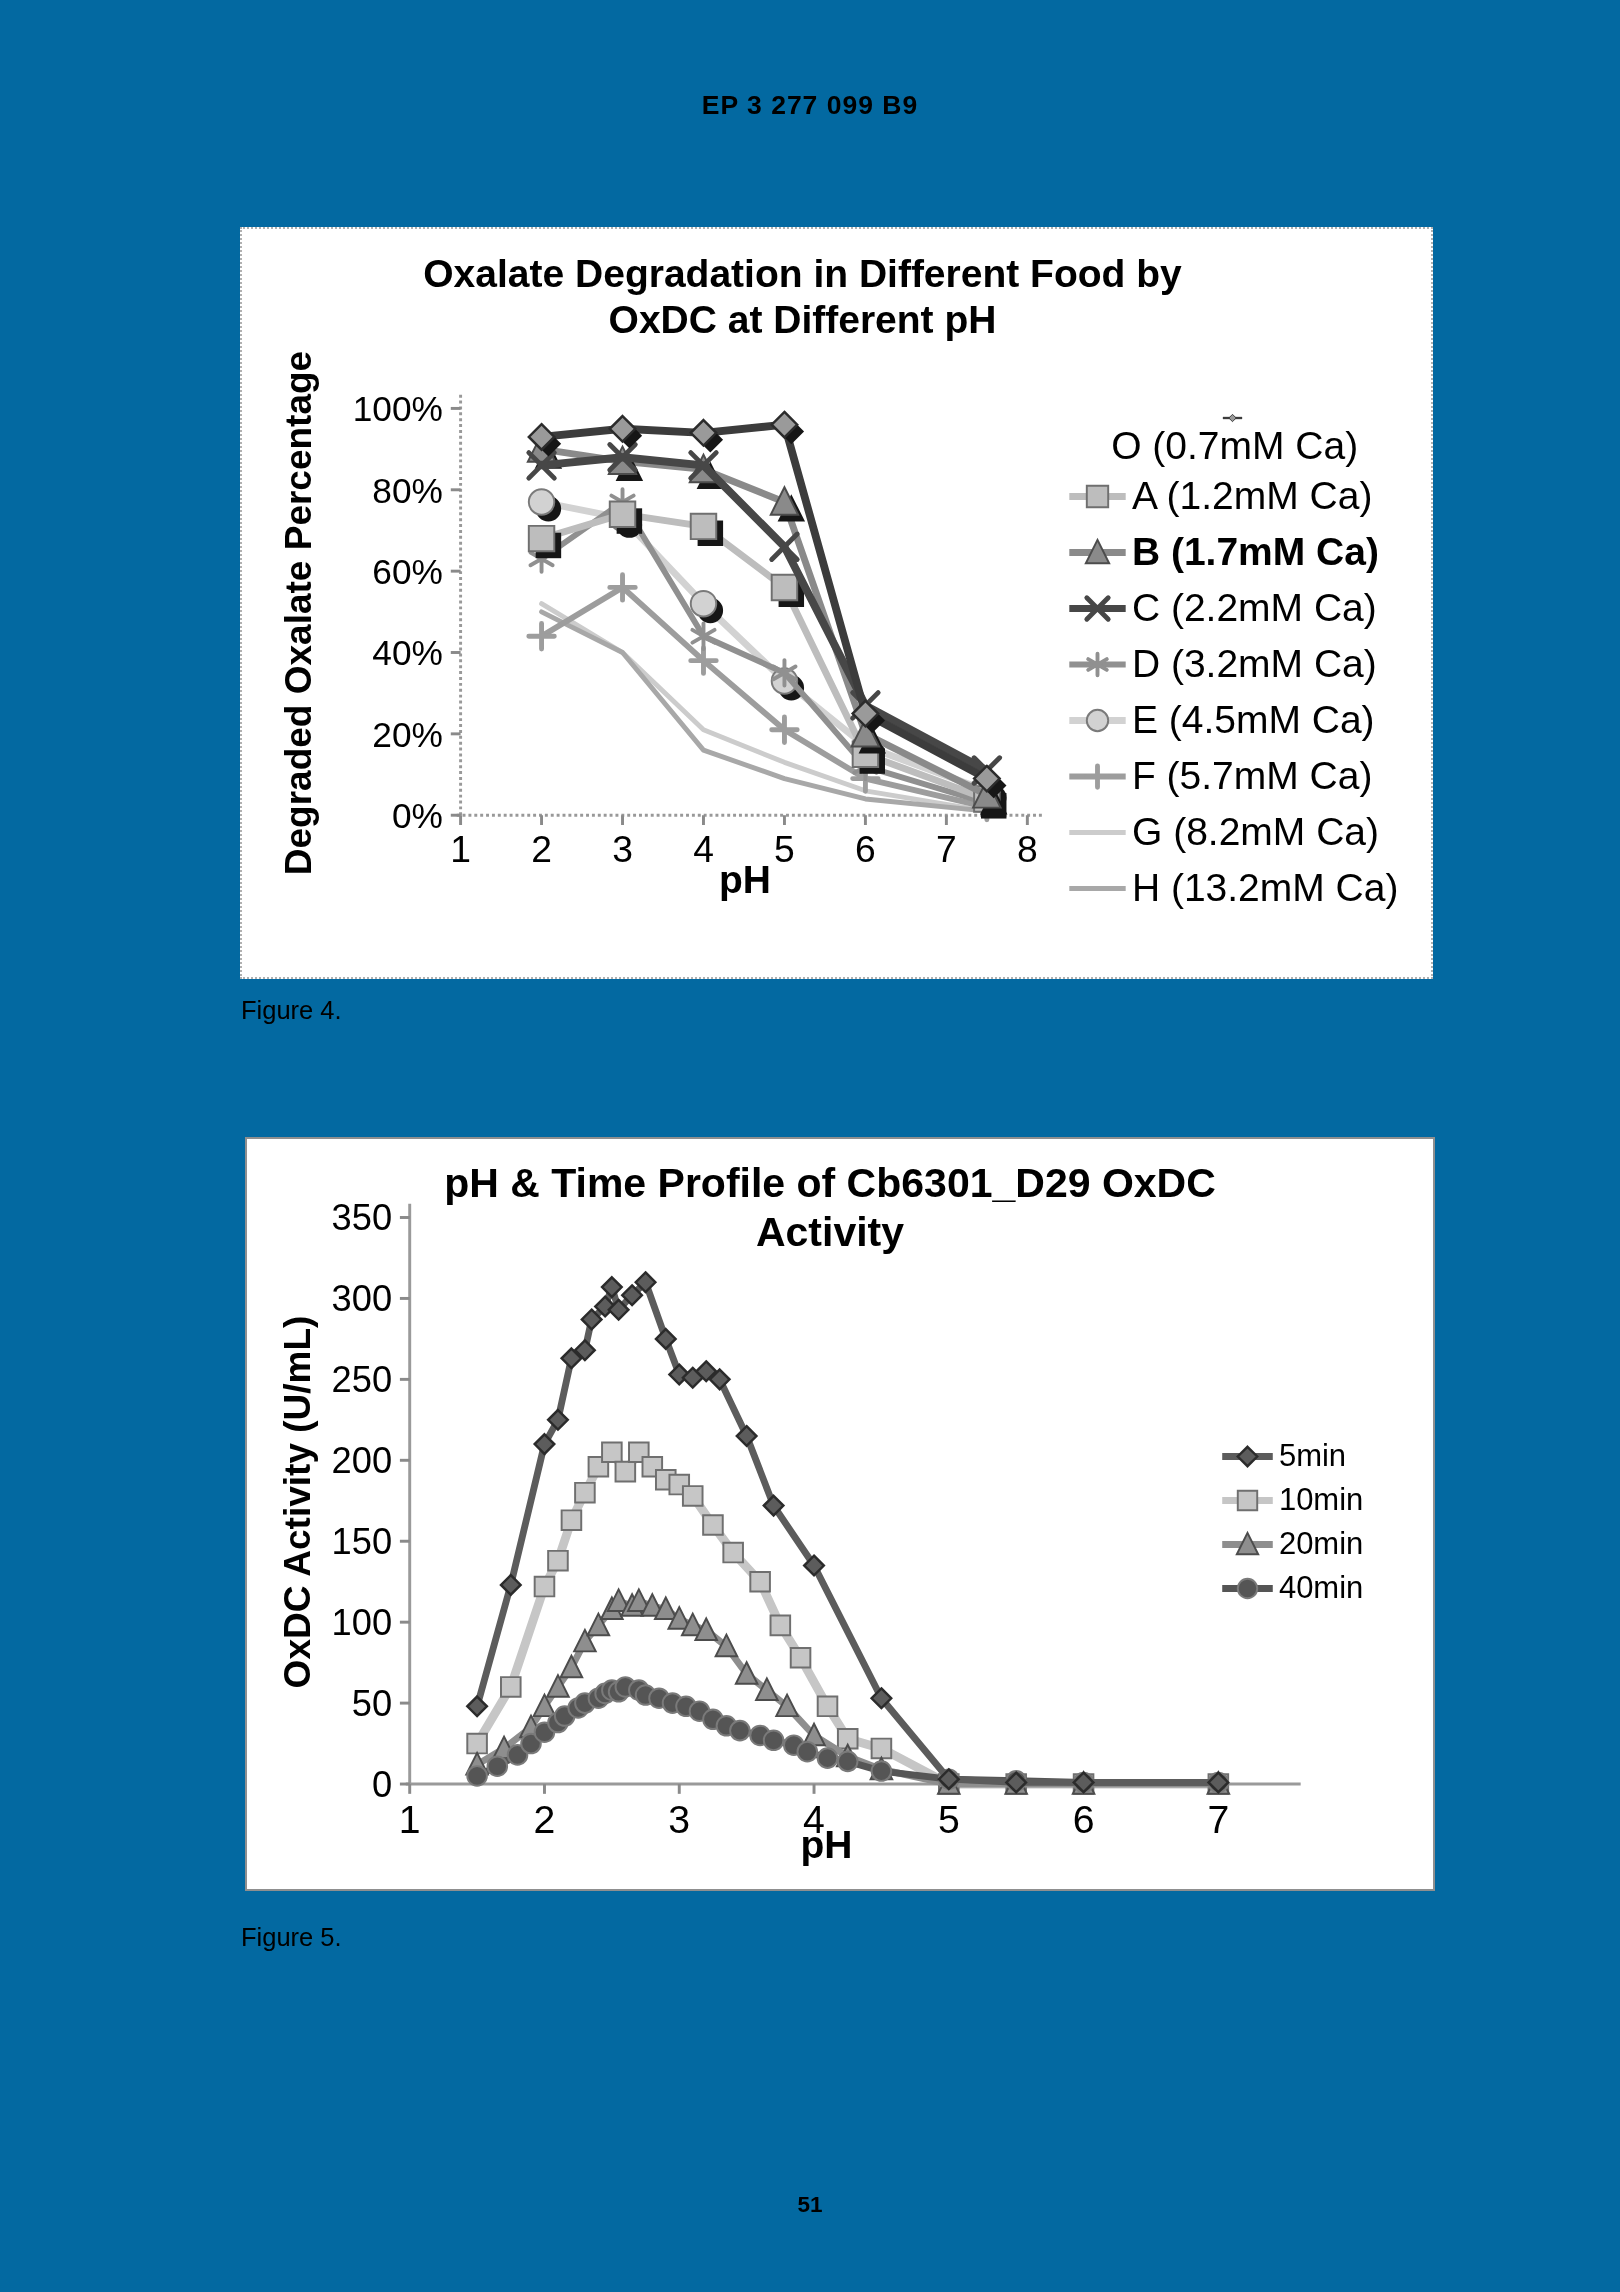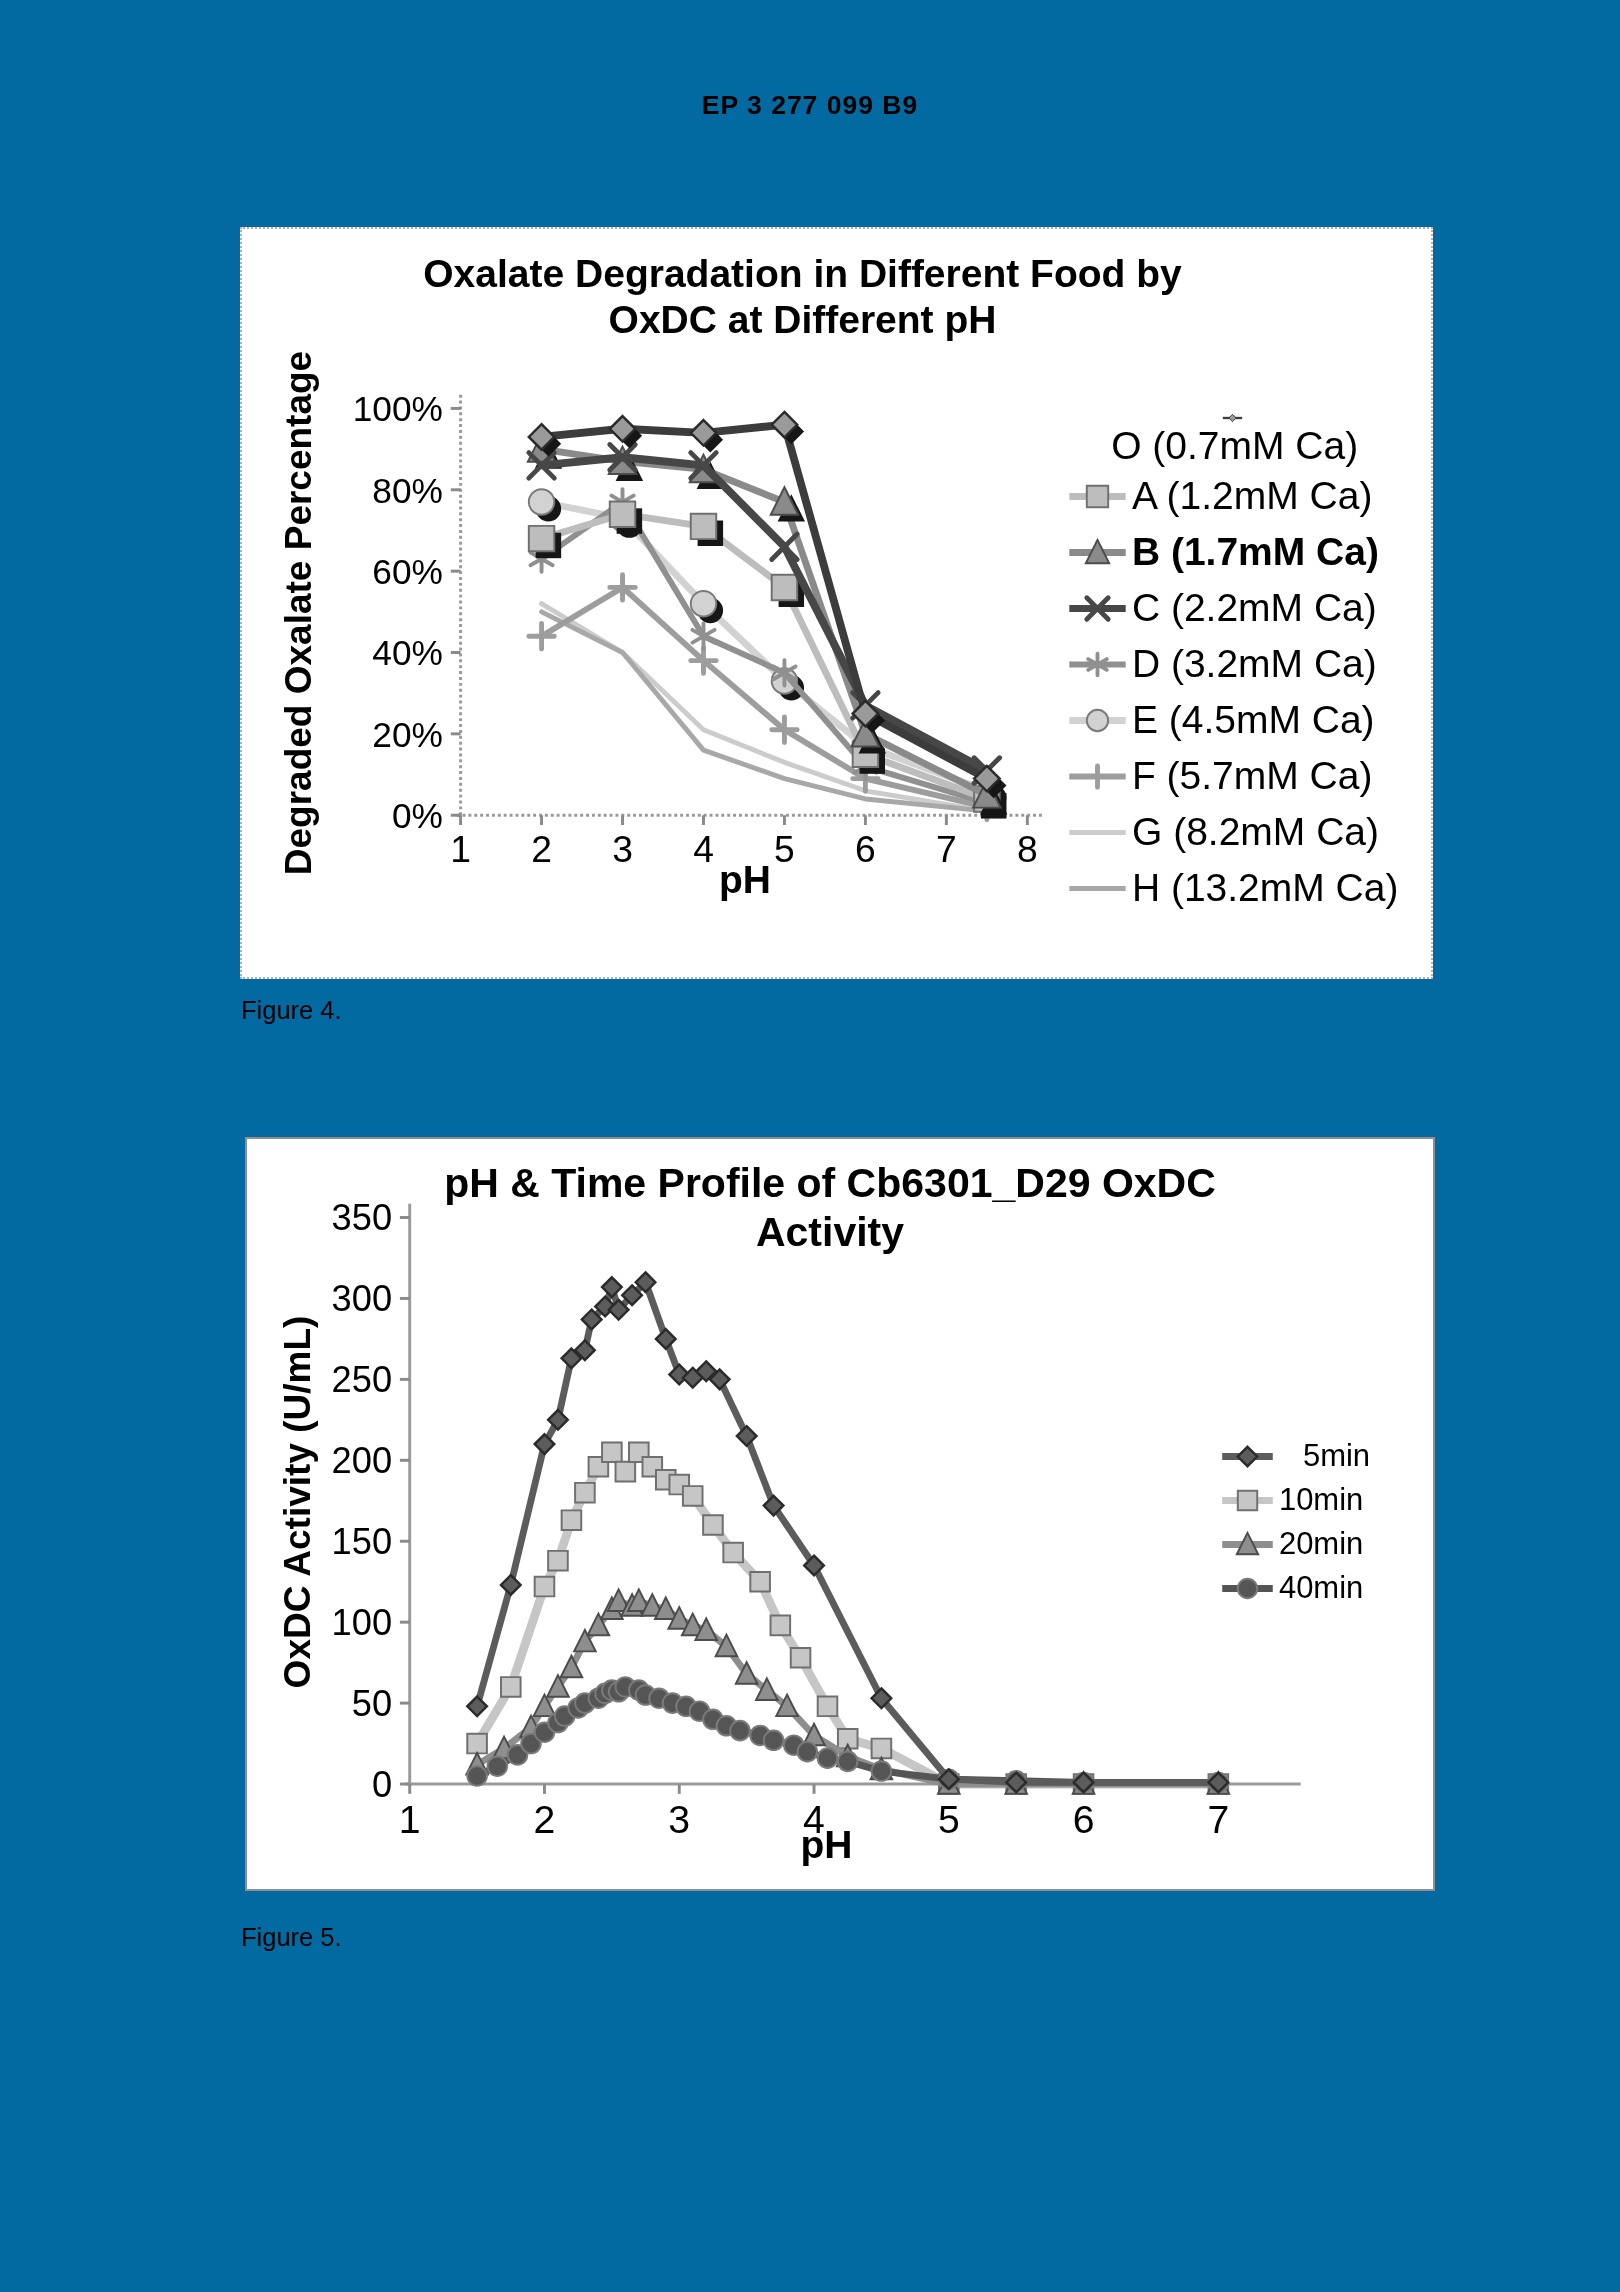--- a/index.html
+++ b/index.html
@@ -386,21 +386,21 @@
           <path d="M991 646.3485714285714L1001 656.3485714285714L991 666.3485714285714L981 656.3485714285714Z" fill="#5c5c5c" stroke="#2b2b2b" stroke-width="2.5"></path>
         </g>
       </svg>
     <div class="ctitle" style="left:78px;right:98px;top:19.6px;font-size:41px;">
       <div>pH &amp; Time Profile of Cb6301_D29 OxDC</div>
       <div>Activity</div>
     </div>
     <div class="ylab" style="left:51px;top:363px;font-size:37px;">OxDC Activity (U/mL)</div>
     <div class="xlab" style="left:163px;width:833px;top:684px;font-size:39px;">pH</div>
     <div id="c2legend" class="legend" style="left:973px;top:295px;">
-        <div class="lrow" style="height: 44px; gap: 24px;">
+        <div class="lrow" style="height: 44px;">
           <svg width="55" height="35" style="position: static;" viewBox="0 0 56 36">
             <line x1="2" y1="18" x2="54" y2="18" stroke="#5c5c5c" stroke-width="7"></line>
             <path d="M28 8L38 18L28 28L18 18Z" fill="#5c5c5c" stroke="#2b2b2b" stroke-width="2.5"></path>
           </svg>
           <span class="ltxt" style="font-size: 31px; margin-left: 3.9px;">5min</span>
         </div>
         <div class="lrow" style="height: 44px;">
           <svg width="55" height="35" style="position: static;" viewBox="0 0 56 36">
             <line x1="2" y1="18" x2="54" y2="18" stroke="#c6c6c6" stroke-width="7"></line>
             <path d="M18 8H38V28H18Z" fill="#c6c6c6" stroke="#6f6f6f" stroke-width="2"></path>
@@ -418,14 +418,15 @@
           <svg width="55" height="35" style="position: static;" viewBox="0 0 56 36">
             <line x1="2" y1="18" x2="54" y2="18" stroke="#555555" stroke-width="7"></line>
             <circle cx="28" cy="18" r="10" fill="#555555" stroke="#7a7a7a" stroke-width="2"></circle>
           </svg>
           <span class="ltxt" style="font-size: 31px; margin-left: 3.9px;">40min</span>
         </div>
       </div>
   </div>
   <div class="caption" style="left:241px;top:1923px;">Figure 5.</div>
 
+  <div class="pagenum" style="top:2192px;">51</div>
 </div>
 
 
 </body></html>

